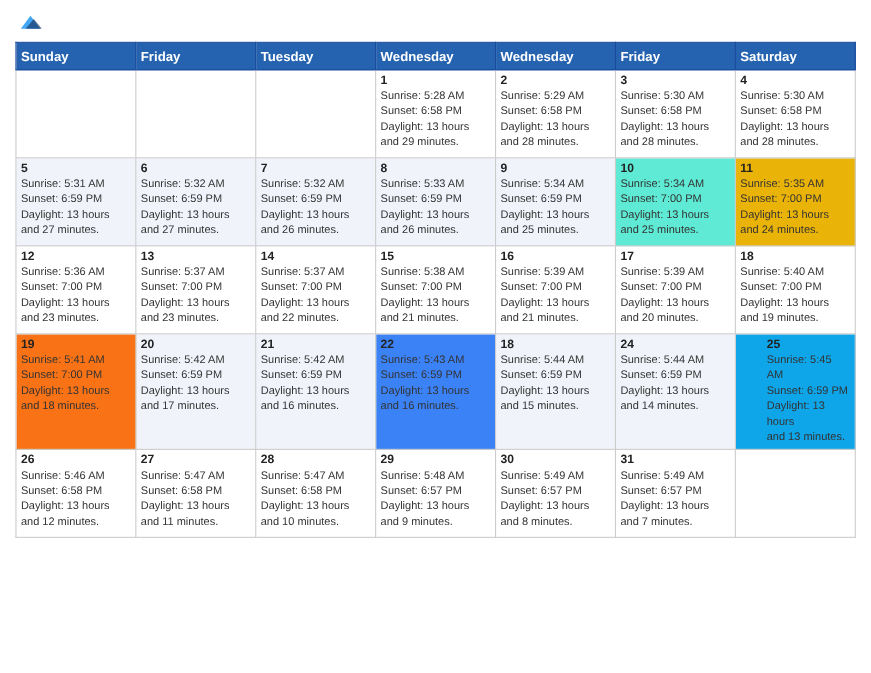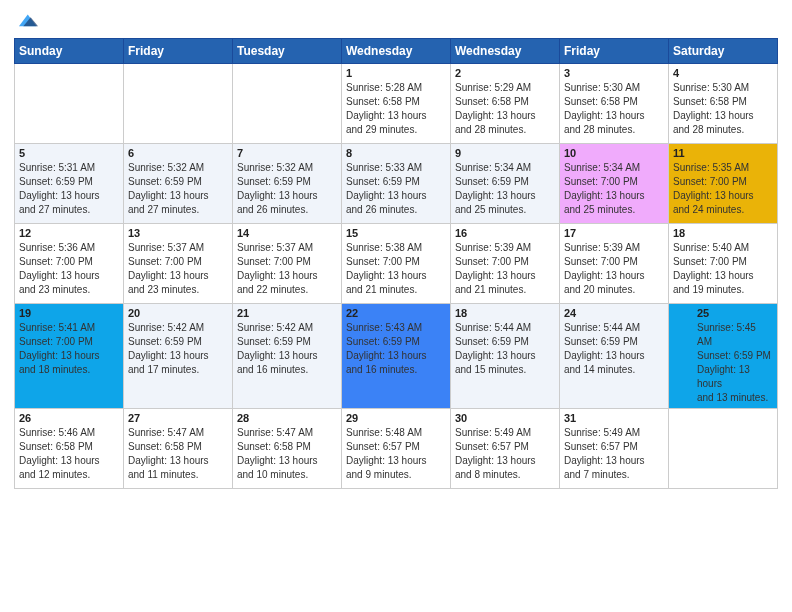--- a/index.html
+++ b/index.html
@@ -169,21 +169,21 @@
             <div class="day-info">Sunrise: 5:32 AM<br>Sunset: 6:59 PM<br>Daylight: 13 hours<br>and 26 minutes.</div>
           </td>
           <td style="background: rgb(240, 244, 250);">
             <span class="day-num">8</span>
             <div class="day-info">Sunrise: 5:33 AM<br>Sunset: 6:59 PM<br>Daylight: 13 hours<br>and 26 minutes.</div>
           </td>
           <td style="background: rgb(240, 244, 250);">
             <span class="day-num">9</span>
             <div class="day-info">Sunrise: 5:34 AM<br>Sunset: 6:59 PM<br>Daylight: 13 hours<br>and 25 minutes.</div>
           </td>
-          <td style="background: #f0abfc;">
+          <td style="background: #5eead4;">
             <span class="day-num">10</span>
             <div class="day-info">Sunrise: 5:34 AM<br>Sunset: 7:00 PM<br>Daylight: 13 hours<br>and 25 minutes.</div>
           </td>
           <td style="background: #eab308;">
             <span class="day-num">11</span>
             <div class="day-info">Sunrise: 5:35 AM<br>Sunset: 7:00 PM<br>Daylight: 13 hours<br>and 24 minutes.</div>
           </td>
         </tr>
         <tr>
           <td>
@@ -209,21 +209,21 @@
           <td>
             <span class="day-num">17</span>
             <div class="day-info">Sunrise: 5:39 AM<br>Sunset: 7:00 PM<br>Daylight: 13 hours<br>and 20 minutes.</div>
           </td>
           <td>
             <span class="day-num">18</span>
             <div class="day-info">Sunrise: 5:40 AM<br>Sunset: 7:00 PM<br>Daylight: 13 hours<br>and 19 minutes.</div>
           </td>
         </tr>
         <tr>
-          <td style="background: #0ea5e9;">
+          <td style="background: #f97316;">
             <span class="day-num">19</span>
             <div class="day-info">Sunrise: 5:41 AM<br>Sunset: 7:00 PM<br>Daylight: 13 hours<br>and 18 minutes.</div>
           </td>
           <td style="background: rgb(240, 244, 250);">
             <span class="day-num">20</span>
             <div class="day-info">Sunrise: 5:42 AM<br>Sunset: 6:59 PM<br>Daylight: 13 hours<br>and 17 minutes.</div>
           </td>
           <td style="background: rgb(240, 244, 250);">
             <span class="day-num">21</span>
             <div class="day-info">Sunrise: 5:42 AM<br>Sunset: 6:59 PM<br>Daylight: 13 hours<br>and 16 minutes.</div>

